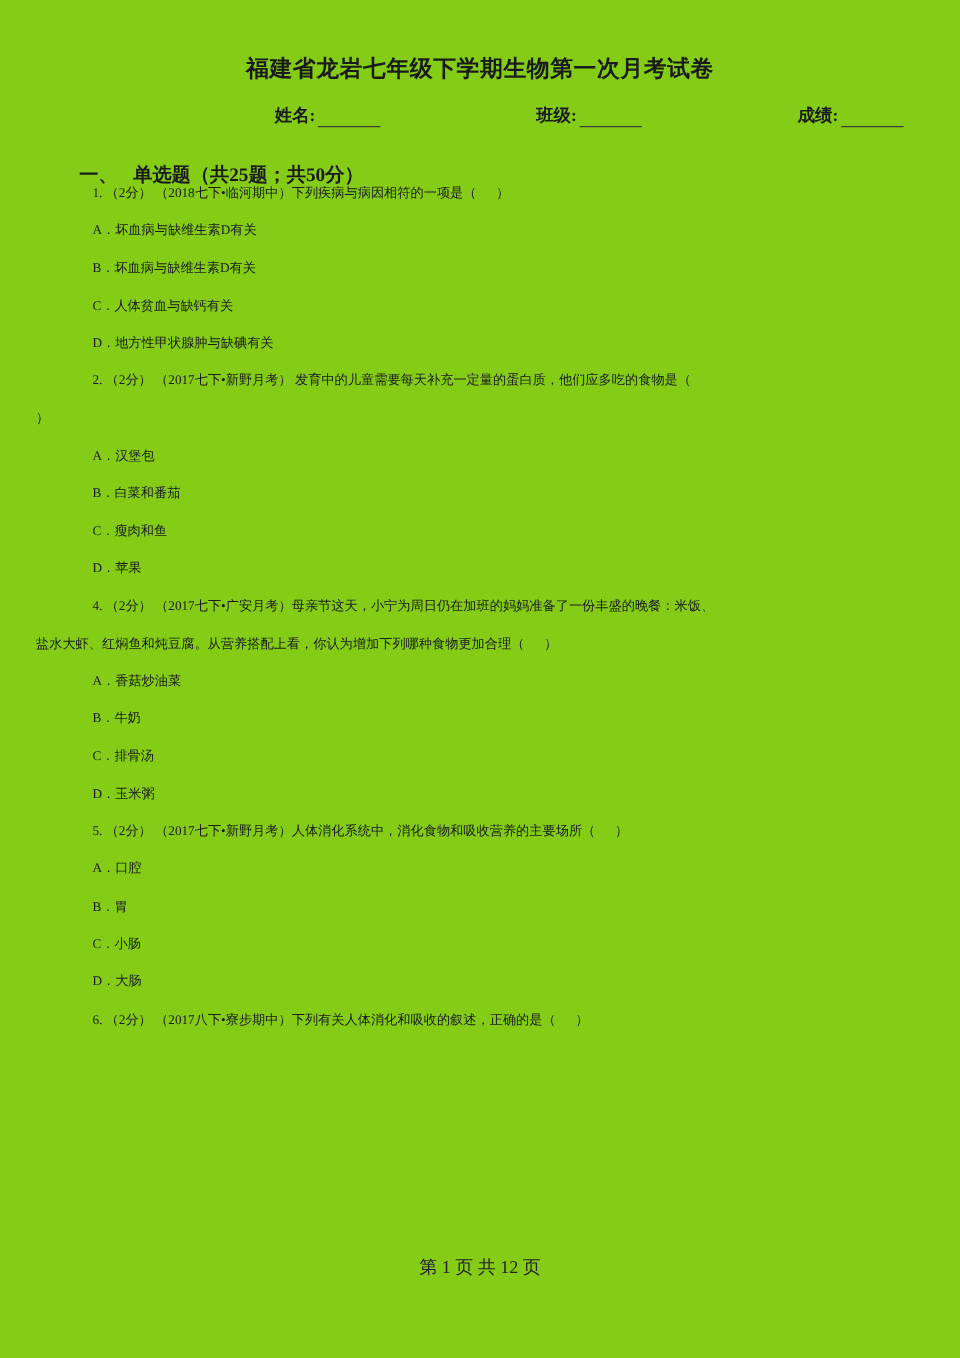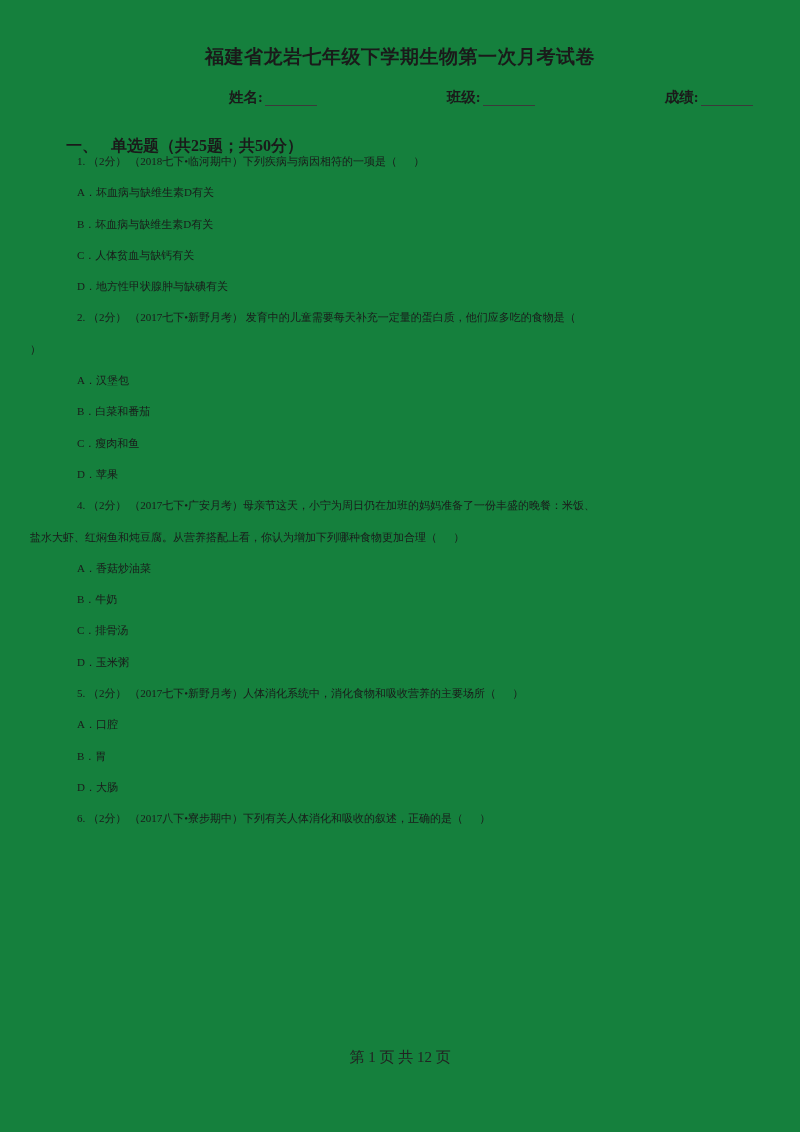--- a/index.html
+++ b/index.html
@@ -4,21 +4,21 @@
 <style>
   html, body {
     margin: 0;
     padding: 0;
     background: #ffffff;
   }
   .page {
     position: relative;
     width: 800px;
     height: 1132px;
-    background: #15803d;
+    background: #84cc16;
     font-family: "Liberation Serif", serif;
     color: #1a1a1a;
     overflow: hidden;
   }
   .title {
     position: absolute;
     top: 44px;
     left: 0;
     width: 100%;
     text-align: center;
@@ -138,20 +138,21 @@
         <div class="line">盐水大虾、红焖鱼和炖豆腐。从营养搭配上看，你认为增加下列哪种食物更加合理（      ）</div>
         <div class="line indent">A．香菇炒油菜</div>
         <div class="line indent">B．牛奶</div>
         <div class="line indent">C．排骨汤</div>
         <div class="line indent">D．玉米粥</div>
       </div>
       <div class="question">
         <div class="line indent">5. （2分） （2017七下•新野月考）人体消化系统中，消化食物和吸收营养的主要场所（      ）</div>
         <div class="line indent">A．口腔</div>
         <div class="line indent">B．胃</div>
+        <div class="line indent">C．小肠</div>
         <div class="line indent">D．大肠</div>
       </div>
       <div class="question">
         <div class="line indent">6. （2分） （2017八下•寮步期中）下列有关人体消化和吸收的叙述，正确的是（      ）</div>
       </div>
     </div>
 
   <div class="footer">第 1 页 共 12 页</div>
 
 </div>

